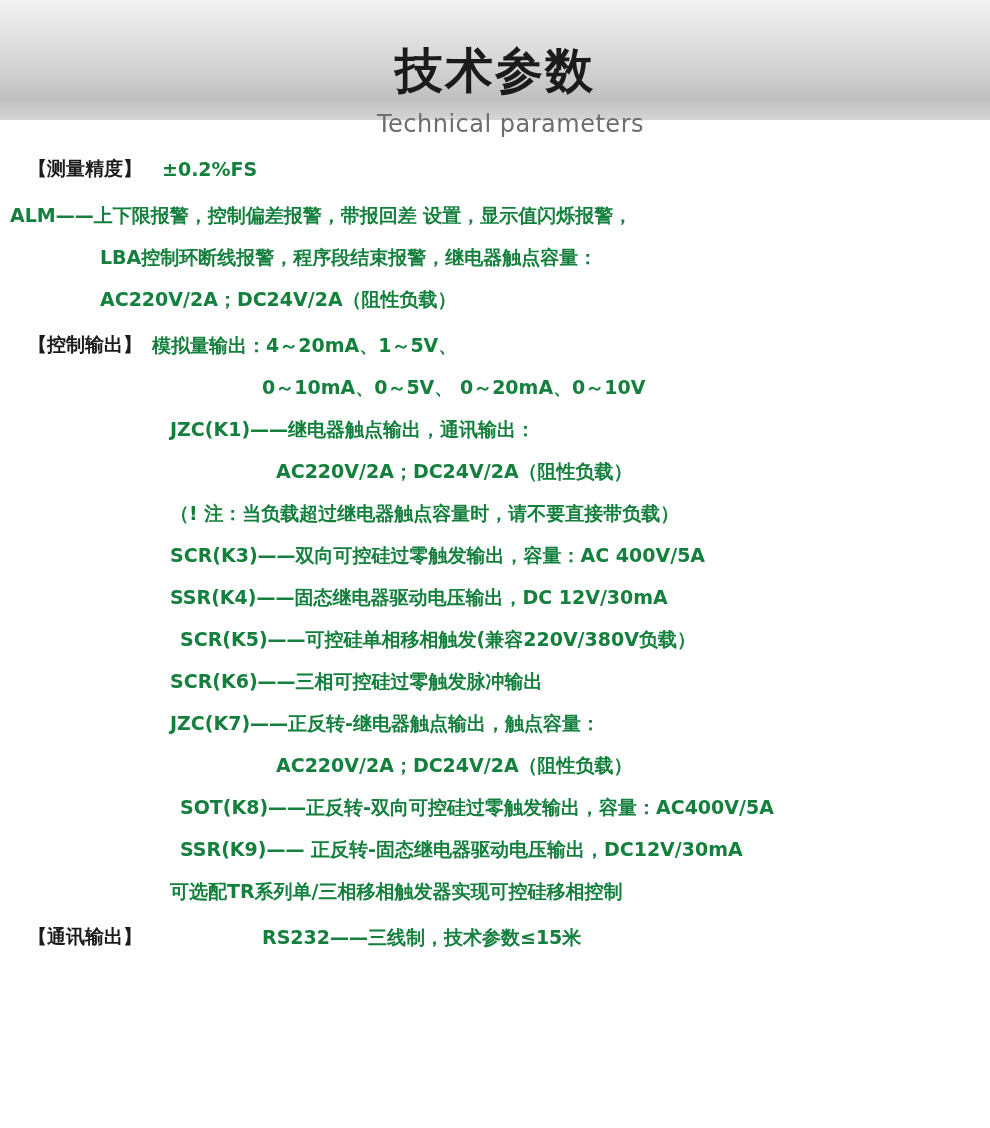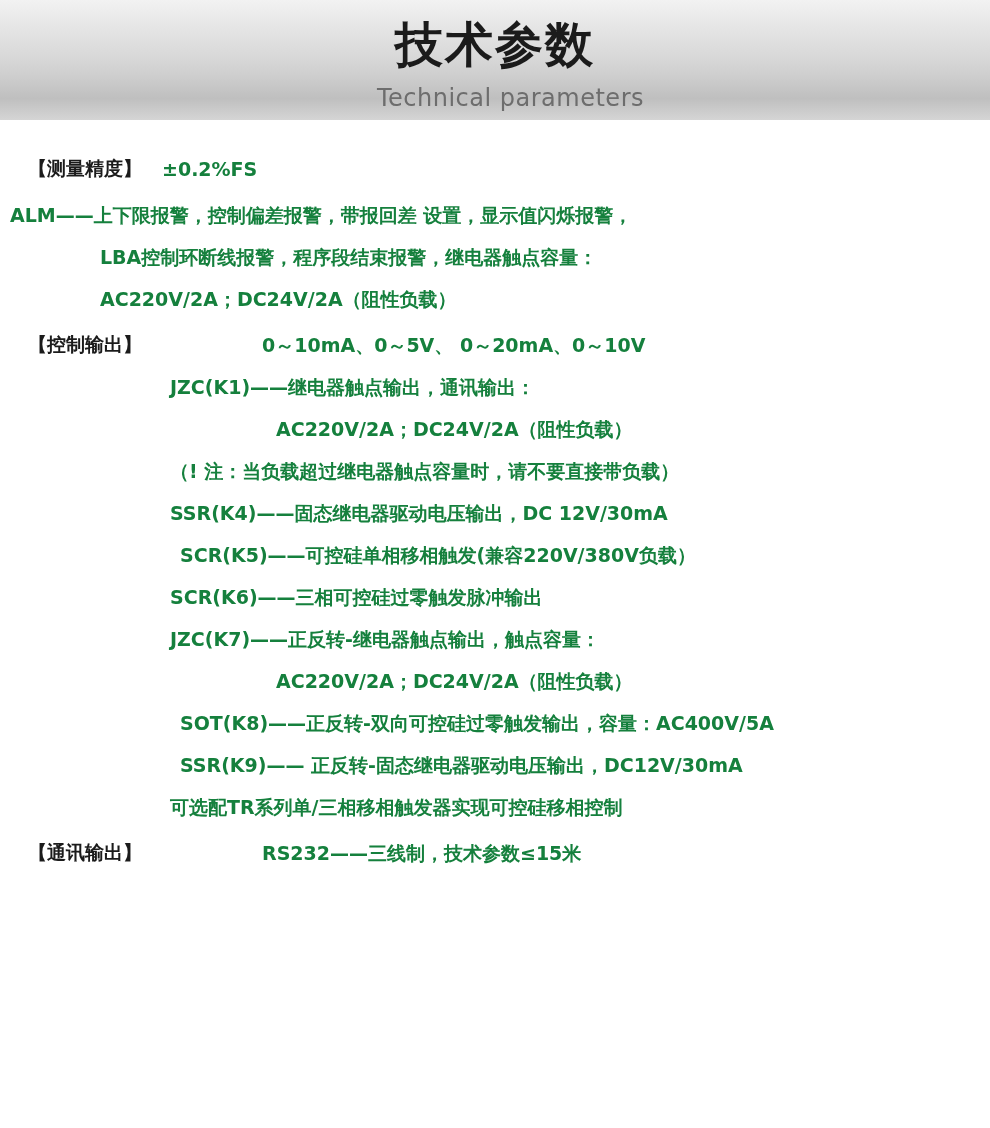--- a/index.html
+++ b/index.html
@@ -35,20 +35,21 @@
     box-sizing: border-box;
     padding-top: 16px;
   }
   .banner-title {
     font-size: 48px;
     line-height: 56px;
     font-weight: bold;
     letter-spacing: 2px;
     color: #1b1b1b;
     font-family: "DejaVu Sans", "Liberation Sans", sans-serif;
+    margin-top: 26px;
   }
   .banner-sub {
     font-size: 24px;
     line-height: 24px;
     color: #6d6d6d;
     letter-spacing: 0.5px;
     font-family: "DejaVu Sans", "Liberation Sans", sans-serif;
     margin-top: 14px;
     padding-left: 31px;
   }
@@ -117,24 +118,26 @@
       <div class="spec-value">
         <div class="line ind-1">ALM——上下限报警，控制偏差报警，带报回差 设置，显示值闪烁报警，</div>
         <div class="line ind-4">LBA控制环断线报警，程序段结束报警，继电器触点容量：</div>
         <div class="line ind-4">AC220V/2A；DC24V/2A（阻性负载）</div>
       </div>
     </div>
 
     <div class="spec-row">
       <div class="spec-label">【控制输出】</div>
       <div class="spec-value">
+        <div class="line ind-0">模拟量输出：4～20mA、1～5V、</div>
         <div class="line ind-5">0～10mA、0～5V、 0～20mA、0～10V</div>
         <div class="line ind-2">JZC(K1)——继电器触点输出，通讯输出：</div>
         <div class="line ind-6">AC220V/2A；DC24V/2A（阻性负载）</div>
         <div class="line ind-2">（! 注：当负载超过继电器触点容量时，请不要直接带负载）</div>
+        <div class="line ind-2">SCR(K3)——双向可控硅过零触发输出，容量：AC 400V/5A</div>
         <div class="line ind-2">SSR(K4)——固态继电器驱动电压输出，DC 12V/30mA</div>
         <div class="line ind-3">SCR(K5)——可控硅单相移相触发(兼容220V/380V负载）</div>
         <div class="line ind-2">SCR(K6)——三相可控硅过零触发脉冲输出</div>
         <div class="line ind-2">JZC(K7)——正反转-继电器触点输出，触点容量：</div>
         <div class="line ind-6">AC220V/2A；DC24V/2A（阻性负载）</div>
         <div class="line ind-3">SOT(K8)——正反转-双向可控硅过零触发输出，容量：AC400V/5A</div>
         <div class="line ind-3">SSR(K9)—— 正反转-固态继电器驱动电压输出，DC12V/30mA</div>
         <div class="line ind-2">可选配TR系列单/三相移相触发器实现可控硅移相控制</div>
       </div>
     </div>

